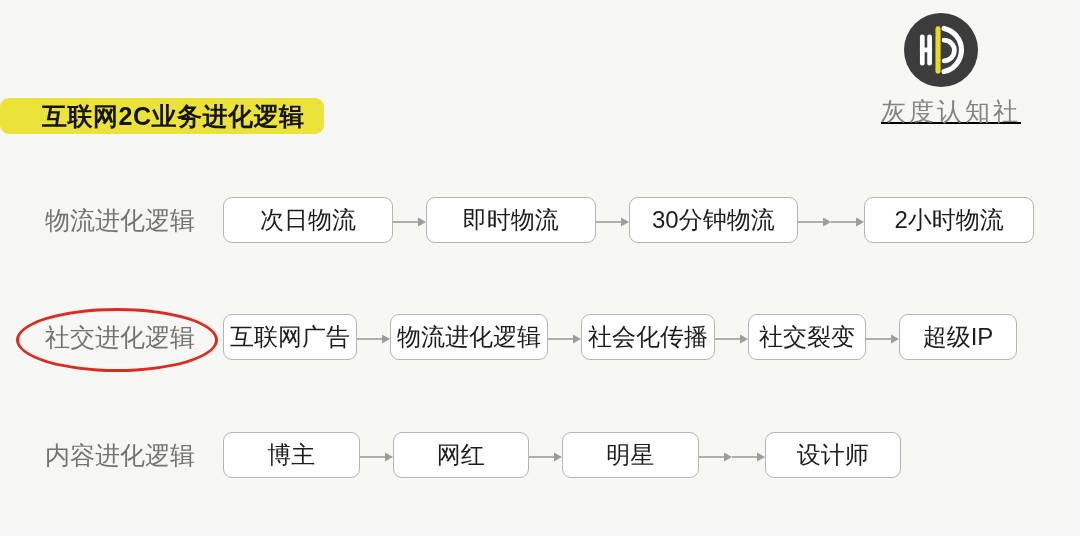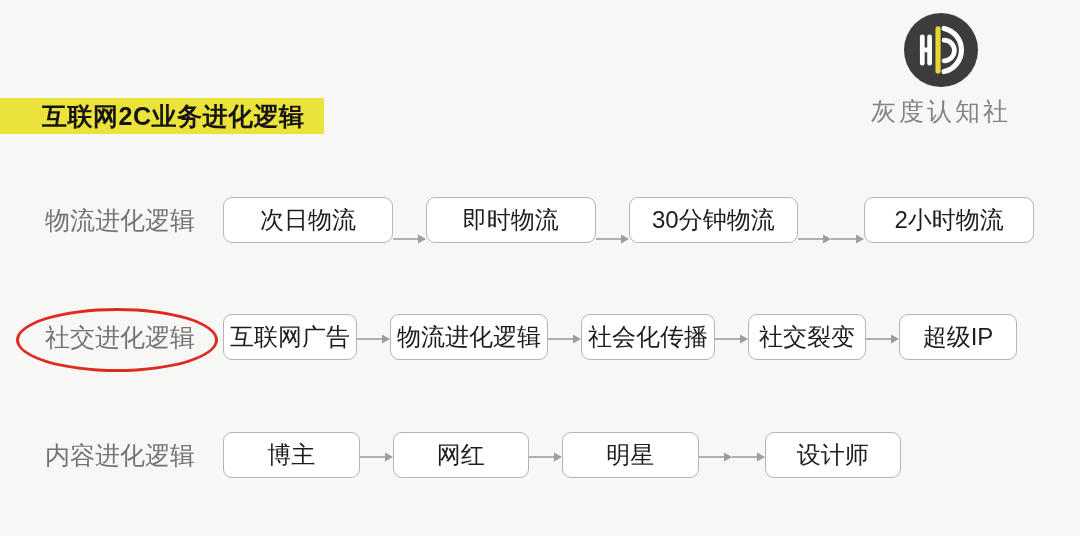--- a/index.html
+++ b/index.html
@@ -7,56 +7,58 @@
     width:1080px; height:536px;
     background:#f7f7f5;
     font-family:"Liberation Sans", sans-serif;
     position:relative;
     overflow:hidden;
   }
 
   
   .logo {
     position:absolute; left:861px; top:13px; width:160px;
-    text-align:center;
+    text-align:right;
+    text-decoration:underline;
   }
   .logo-mark { display:block; margin:0 auto 8px auto; width:74px; height:74px; }
   .logo-name {
     font-size:25px; color:#848484; letter-spacing:3px; white-space:nowrap;
   }
 
   
   .title-bar {
     position:absolute; left:0; top:98px;
     width:324px; height:36px;
     background:#ebe23a;
     box-sizing:border-box;
     padding-left:42px;
     font-size:25px; font-weight:bold; color:#141414;
     line-height:36px;
     letter-spacing:0.5px;
     white-space:nowrap;
+    border-radius:9px;
   }
 
   
   .row { position:absolute; left:0; width:1080px; height:46px; }
   .row:nth-of-type(1) { top:197px; }
   .row:nth-of-type(2) { top:314px; }
   .row:nth-of-type(3) { top:432px;text-align:right; }
 
   .row-label {
     position:absolute; left:45px; top:0; height:46px;
     line-height:46px; font-size:25px; color:#737373; white-space:nowrap;
   }
 
   .row-flow {
     position:absolute; left:223px; top:0; height:46px;
     display:flex; align-items:center;
   }
-  .row:nth-of-type(1) .row-flow { width:811px;align-items:flex-end; }
+  .row:nth-of-type(1) .row-flow { width:811px; }
   .row:nth-of-type(2) .row-flow { width:794px; }
   .row:nth-of-type(3) .row-flow { width:678px; }
 
   .node {
     flex:1 1 0;
     height:46px;
     background:#ffffff;
     border:1.5px solid #b5b5b5;
     border-radius:9px;
     box-sizing:border-box;

